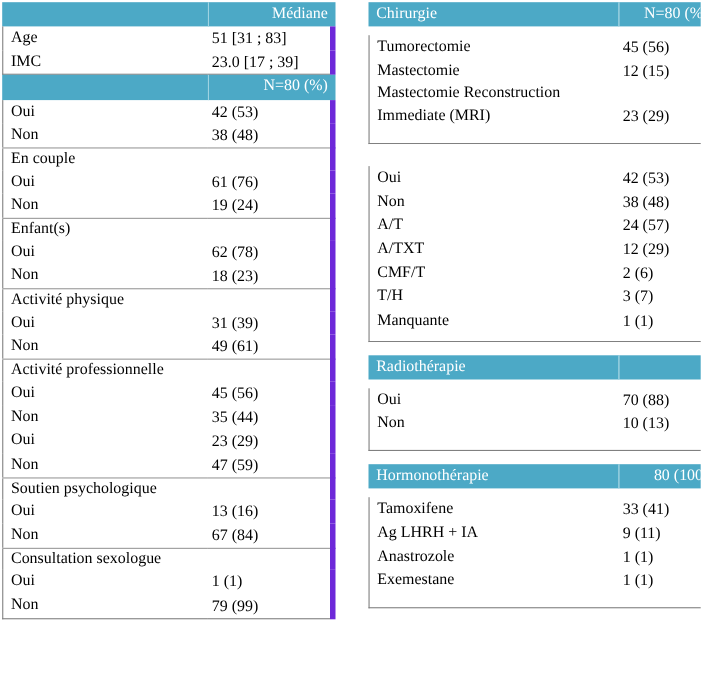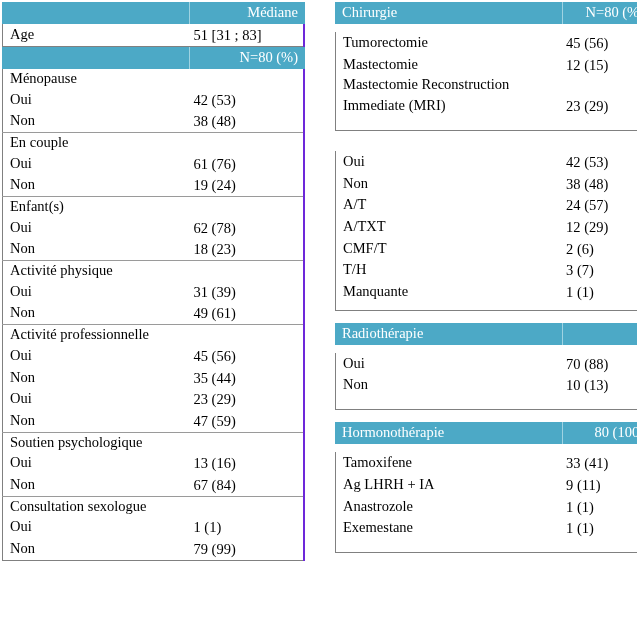--- a/index.html
+++ b/index.html
@@ -78,21 +78,21 @@
   }
   tr.spacer-big td {
     height: 13px;
     padding: 0;
     border: none;
   }
 
   
   .frame-left {
     border-left: 1px solid #808080;
-    border-right: 2px solid #6d28d9;
+    border-right: 5px solid #6d28d9;
     border-bottom: 1px solid #808080;
   }
 
   .rt-block {
     border: 1px solid #808080;
     border-top: none;
     margin-top: 8px;
   }
   .rt-gap { height: 12px; background: #ffffff; }
 </style>
@@ -119,20 +119,24 @@
     <table class="tbl frame-left">
       <colgroup>
           <col style="width:62%">
           <col style="width:38%">
         </colgroup>
       <tbody>
         <tr>
           <td class="lbl">Age</td>
           <td class="val">51 [31 ; 83]</td>
         </tr>
+        <tr>
+          <td class="lbl">IMC</td>
+          <td class="val">23.0 [17 ; 39]</td>
+        </tr>
       </tbody>
     </table>
 
     <table class="tbl">
       <colgroup>
           <col style="width:62%">
           <col style="width:38%">
         </colgroup>
       <tbody>
         <tr class="hdr">
@@ -142,24 +146,20 @@
       </tbody>
     </table>
 
     <table class="tbl frame-left">
       <colgroup>
           <col style="width:62%">
           <col style="width:38%">
         </colgroup>
       <tbody>
 
-        <tr>
-          <td class="lbl">Ménopause</td>
-          <td class="val"></td>
-        </tr>
         <tr>
           <td class="lbl">Oui</td>
           <td class="val">42 (53)</td>
         </tr>
         <tr>
           <td class="lbl">Non</td>
           <td class="val">38 (48)</td>
         </tr>
 
         <tr class="grp-top">

